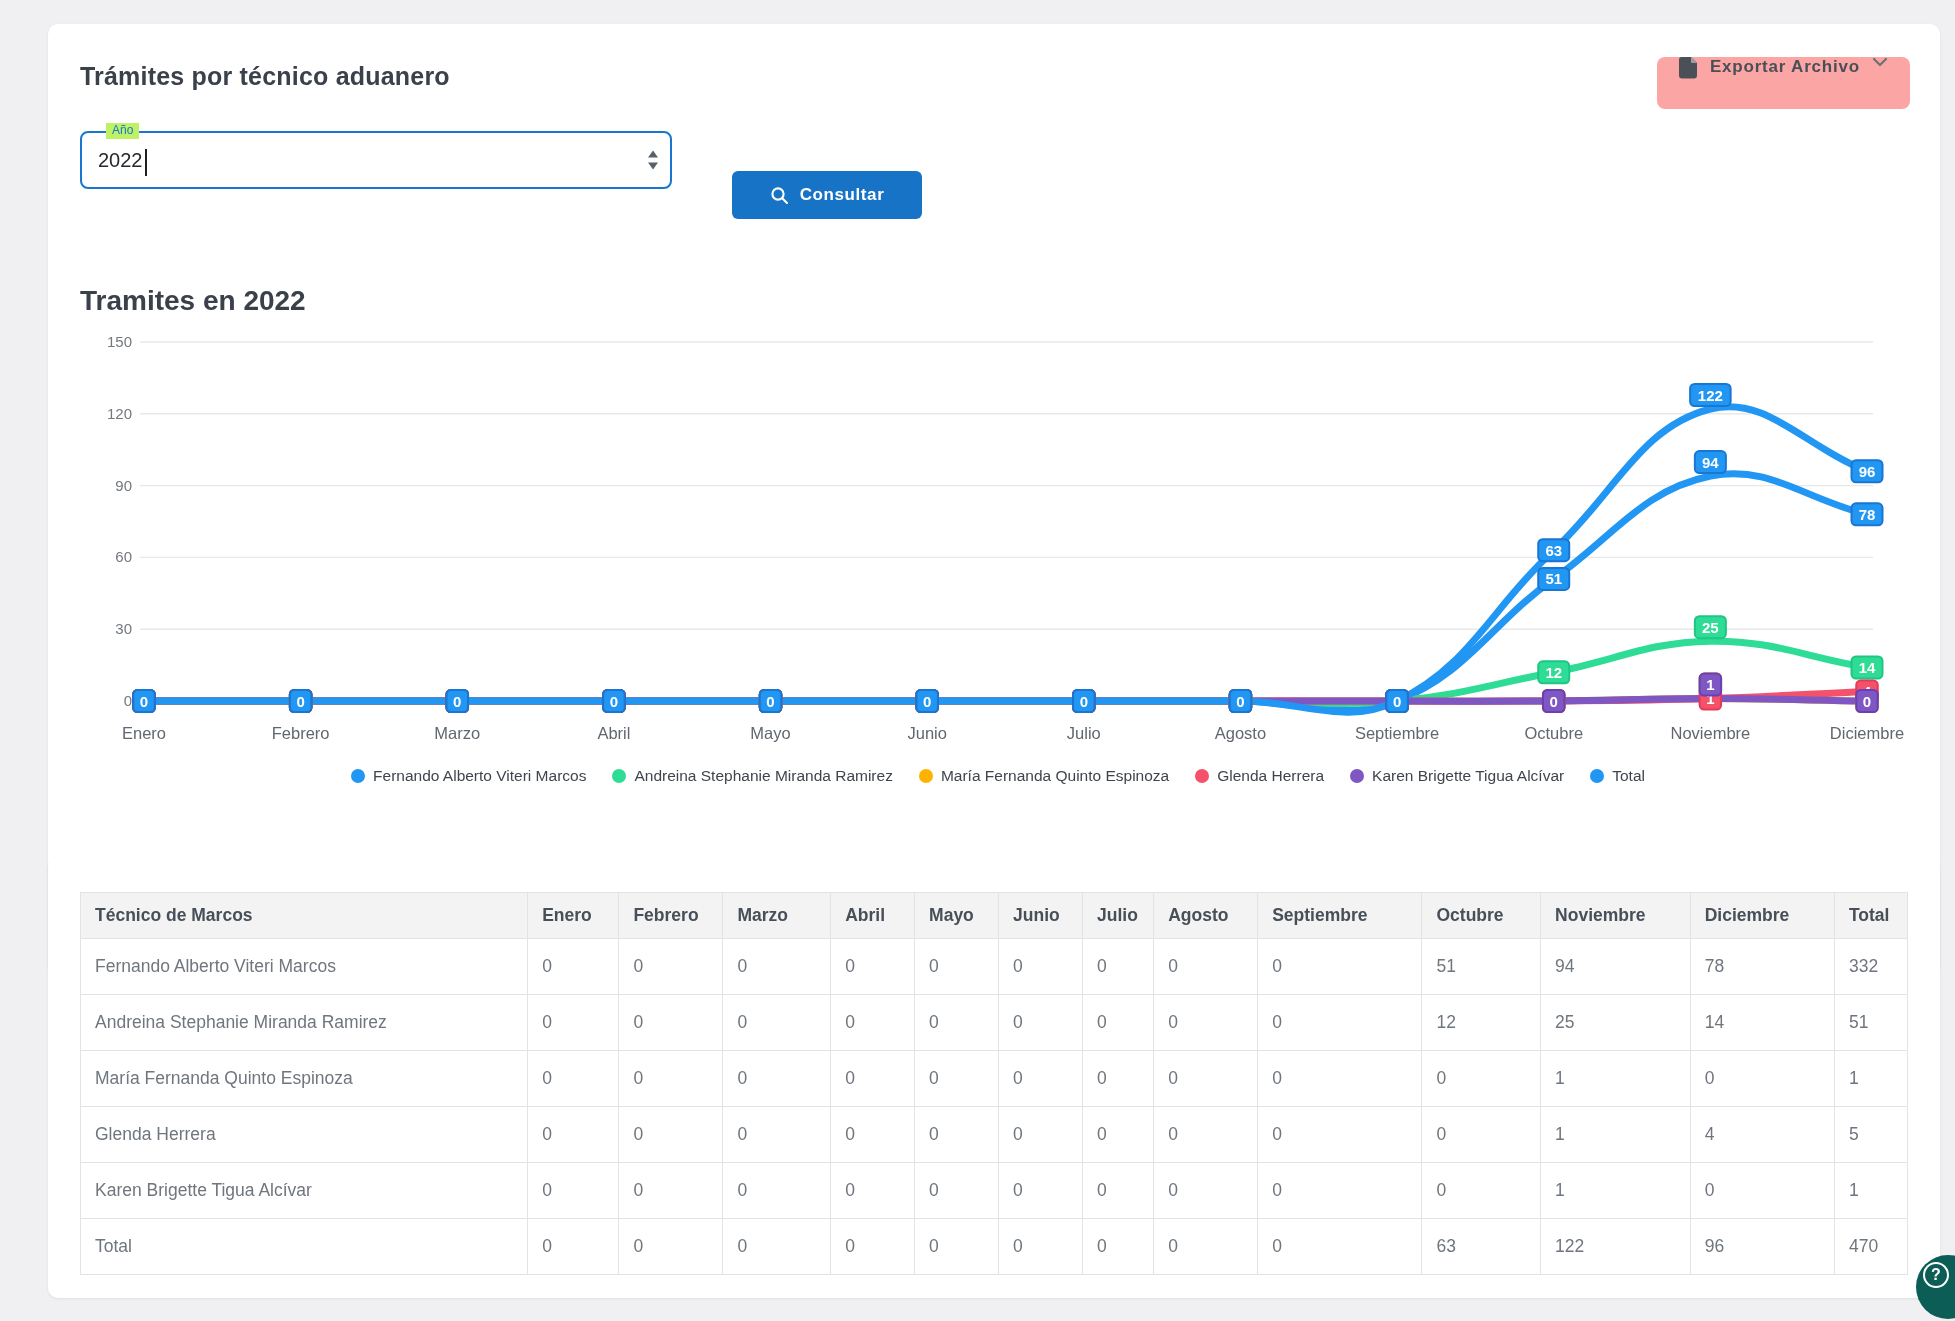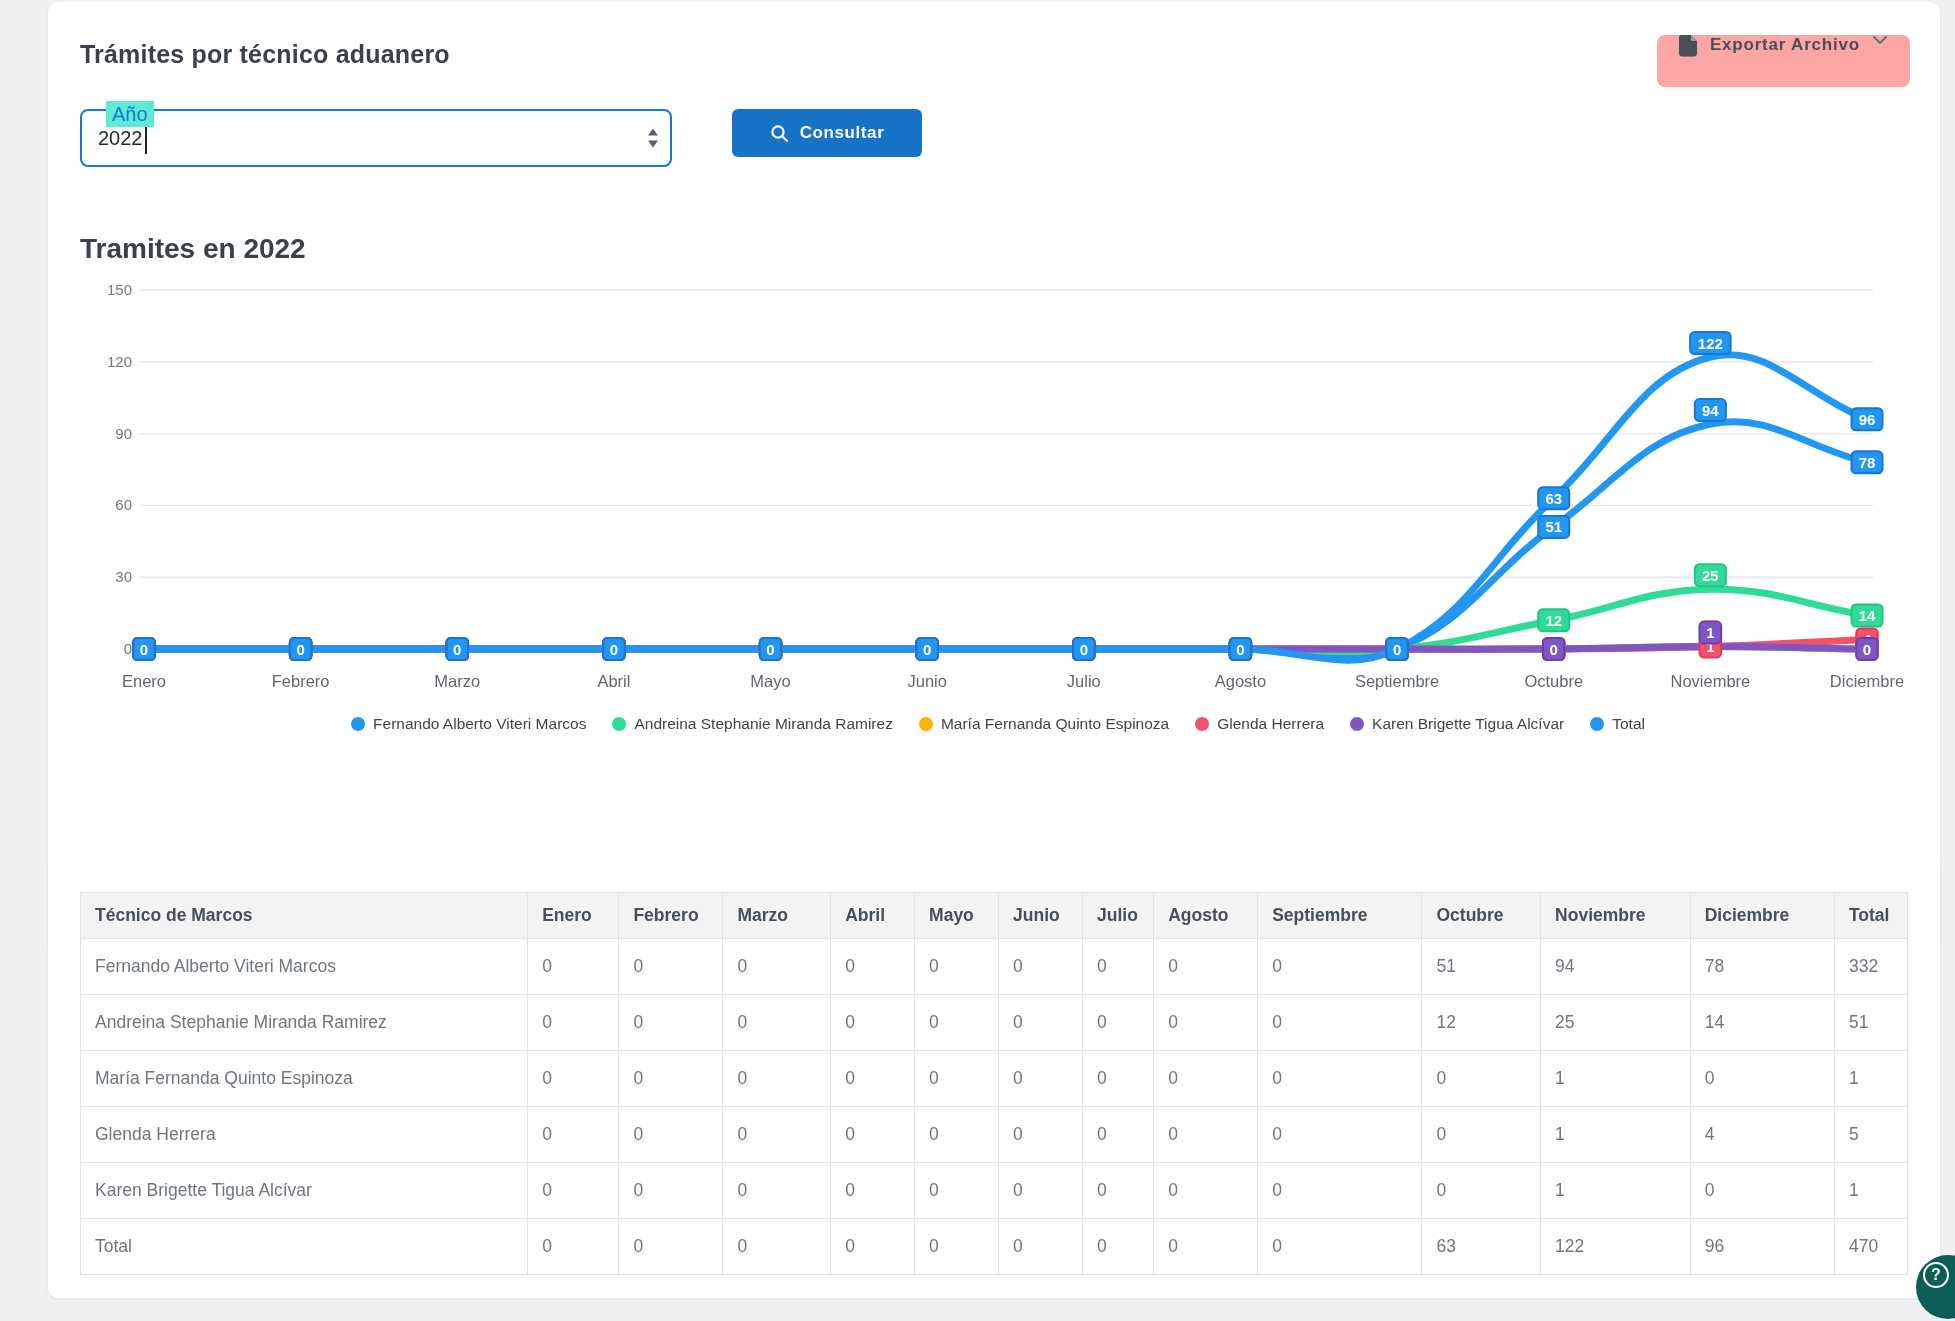--- a/index.html
+++ b/index.html
@@ -1,40 +1,40 @@
 <!DOCTYPE html>
 <html><head>
 <meta charset="utf-8">
 <style>
   * { margin:0; padding:0; box-sizing:border-box; }
   html,body { width:1955px; height:1321px; overflow:hidden; background:#f0f0f2;
               font-family:"Liberation Sans", sans-serif; }
   .card { position:absolute; left:48px; width:1892px; background:#fff; border-radius:10px;
           box-shadow:0 1px 3px rgba(0,0,0,.07); }
-  #card-main { top:2px; height:950px; padding:38px 24px 0 32px; }
+  #card-main { top:24px; height:950px; padding:38px 24px 0 32px; }
   #card-table { top:858px; height:440px; padding:34px 32px 16px 32px; }
   h1.page-title { font-size:25px; font-weight:700; color:#3a414b; letter-spacing:.2px; }
   .filter-row { margin-top:40px; display:flex; align-items:flex-start; }
   .year-field { position:relative; width:592px; height:58px; border:2px solid #1976d2;
                 border-radius:8px; background:#fff; }
   .year-field input { position:absolute; left:0; top:0; width:100%; height:100%; border:none;
                 outline:none; font-size:20px; color:#24292e; padding:0 60px 0 16px; background:transparent;
                 font-family:"Liberation Sans", sans-serif; }
-  .year-label { position:absolute; top:-10px; left:24px; background:#5eead4; padding:0 6px;
-                font-size:20px; color:#1976d2; line-height:1.3; }
+  .year-label { position:absolute; top:-10px; left:24px; background:#bef264; padding:0 6px;
+                font-size:12px; color:#1976d2; line-height:1.3; }
   .caret { position:absolute; left:63px; top:16px; width:1.5px; height:27px; background:#1b1f23; }
   .spinner { position:absolute; right:12px; top:50%; transform:translateY(-50%); display:flex;
              flex-direction:column; gap:5px; align-items:center; }
   .spin-btn { width:0; height:0; border-left:5px solid transparent; border-right:5px solid transparent; cursor:pointer; }
   .spin-up   { border-bottom:7px solid #5a6068; }
   .spin-down { border-top:7px solid #5a6068; }
   .consult-btn { margin-left:60px; height:48px; min-width:190px; background:#1773c6; color:#fff;
                  border:none; border-radius:6px; font-size:17px; font-weight:700; letter-spacing:.6px;
                  display:flex; align-items:center; justify-content:center; gap:11px; cursor:pointer;
-                 font-family:"Liberation Sans", sans-serif; padding:0 24px; }
+                 font-family:"Liberation Sans", sans-serif; padding:0 24px;margin-top:40px; }
   .export-btn { position:absolute; right:30px; top:33px; height:52px; background:#fca5a5; border:none;
                 border-radius:8px; display:flex; align-items:flex-start; gap:12px; padding:0 22px;
                 font-size:17px; font-weight:600; color:#494f57; letter-spacing:.8px; cursor:pointer;
                 font-family:"Liberation Sans", sans-serif; }
   h2.chart-title { margin-top:66px; font-size:28px; font-weight:700; color:#3a414b; }
   #chart-wrap { margin-top:10px; }
   #legend { display:flex; justify-content:center; align-items:center; gap:26px; margin-top:6px; }
   .legend-item { display:flex; align-items:center; gap:8px; cursor:pointer; }
   .legend-dot { width:14px; height:14px; border-radius:50%; flex:0 0 auto; }
   .legend-text { font-size:15.5px; color:#3f454c; }

